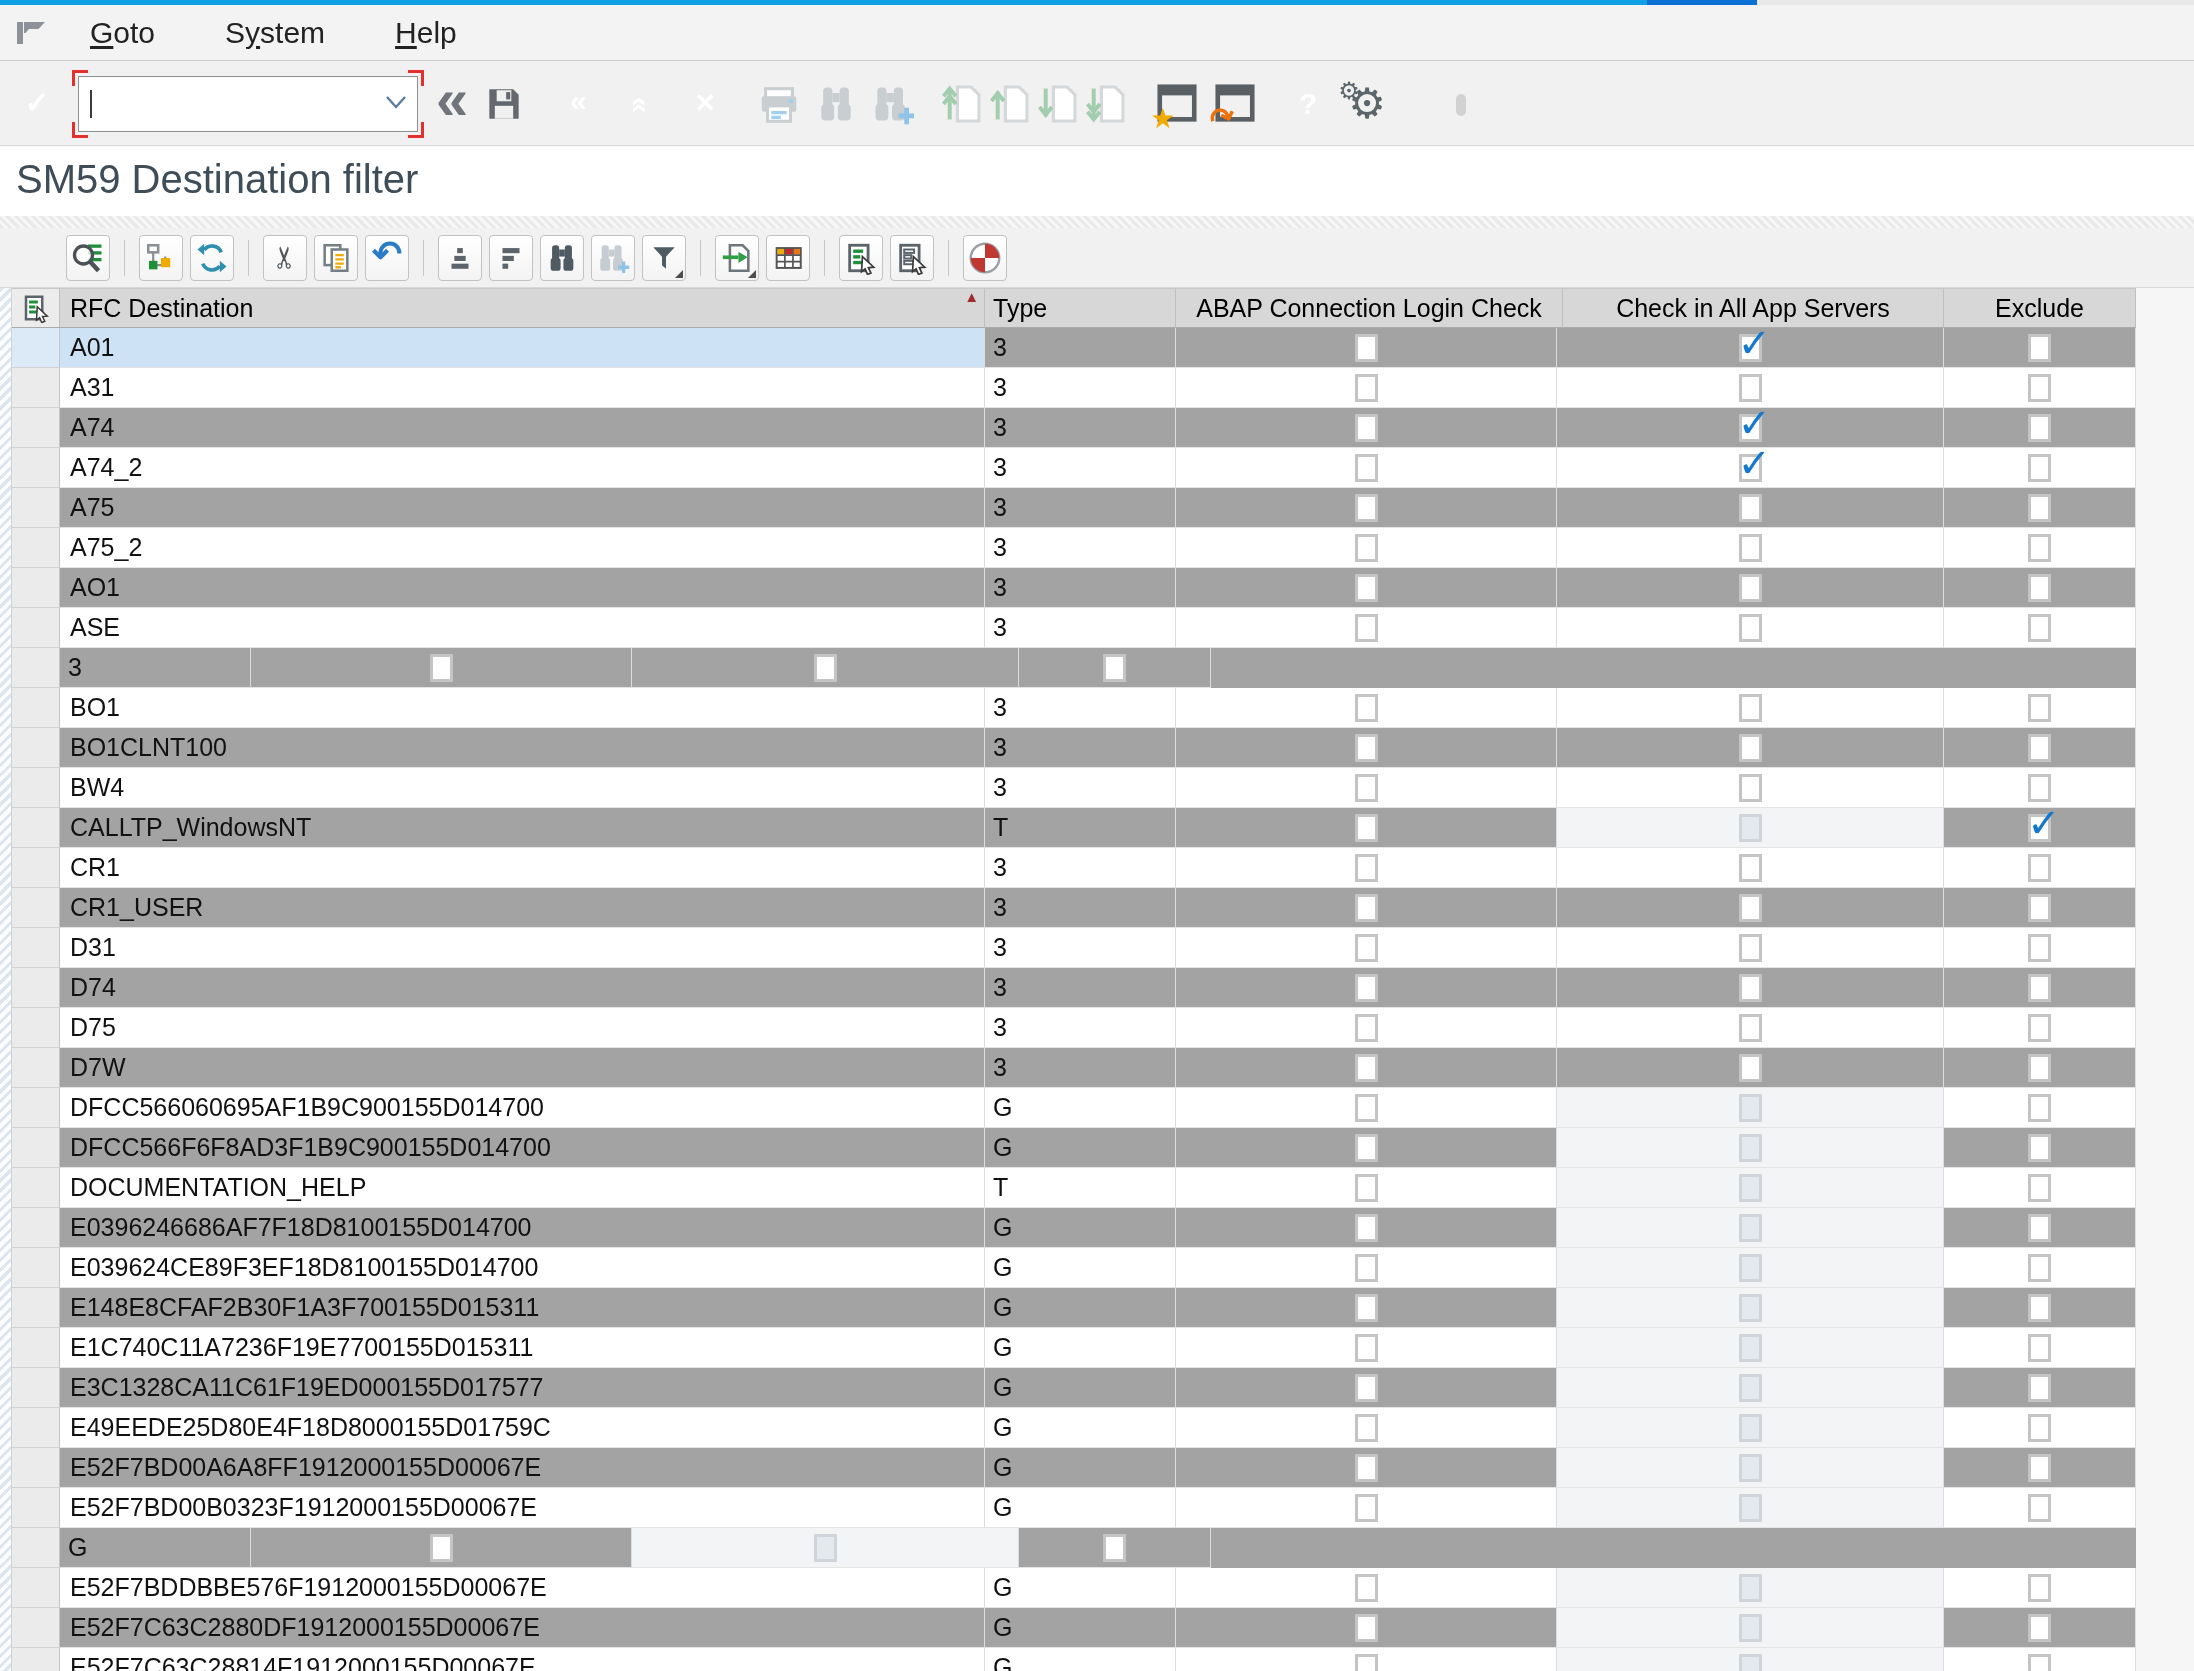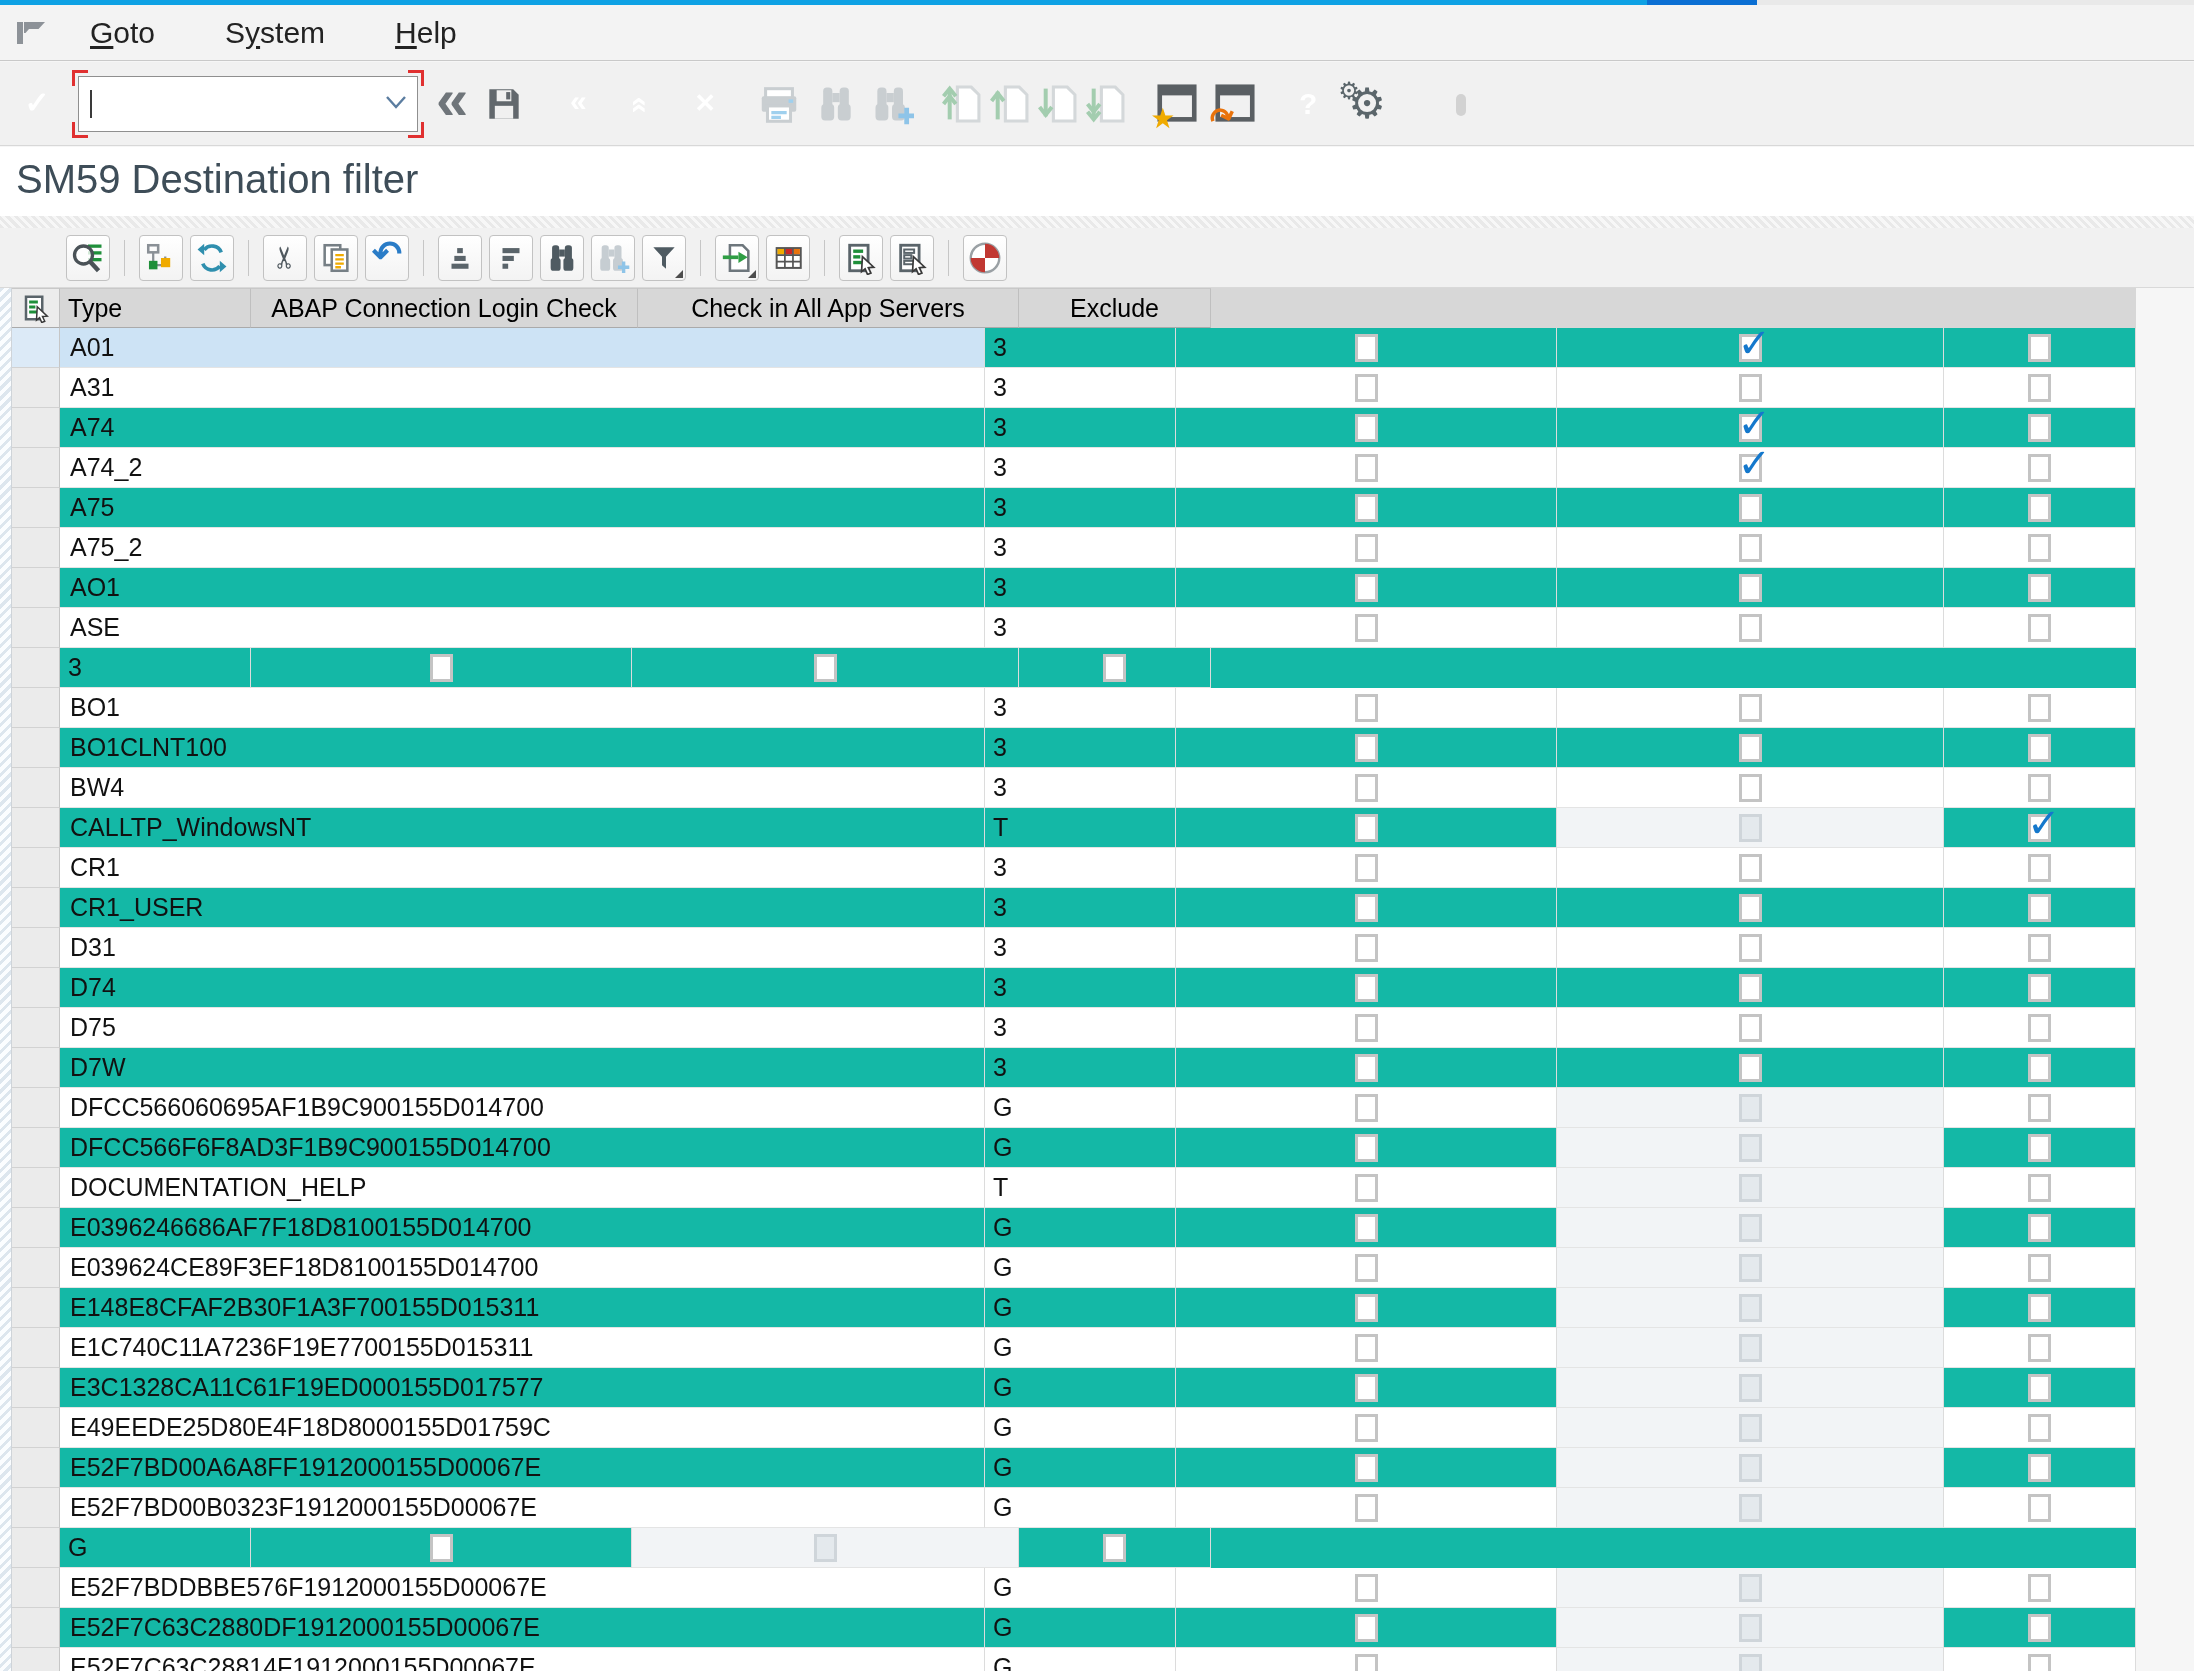--- a/index.html
+++ b/index.html
@@ -73,21 +73,21 @@
   .w0{width:48px}.w1{width:925px}.w2{width:191px}.w3{width:381px}.w4{width:387px}.w5{width:192px}
   #ghead{display:flex;height:40px;background:#d7d7d7}
   .hc{box-sizing:border-box;height:40px;border-right:1px solid #bfbfbf;border-top:1px solid #c8c8c8;
     border-bottom:1px solid #aaa;display:flex;align-items:center;font-size:25px;color:#000;overflow:hidden;flex:none}
   .hsel{justify-content:center;background:#ececec}
   .hdest{position:relative;padding-left:10px}
   .htype{padding-left:8px}
   .hcenter{justify-content:center}
   .sort{position:absolute;top:0px;right:5px;font-size:15px;color:#a02c2c;line-height:15px}
   .grow{display:flex;height:40px;background:#fff}
-  .grow.alt{background:#14b8a6}
+  .grow.alt{background:#a3a3a3}
   .c{box-sizing:border-box;height:40px;border-right:1px solid #dcdcdc;border-bottom:1px solid #e4e4e4;
      display:flex;align-items:center;overflow:hidden;flex:none;font-size:25px;color:#111}
   .c.sel{background:#ebebeb;border-right:1px solid #c6c6c6;border-bottom:1px solid #d2d2d2}
   .grow.selected .c.sel{background:#dceaf7}
   .grow.selected .c.dest{background:#cde3f5}
   .c.dest{padding-left:10px}
   .c.type{padding-left:8px}
   .c.cbc{justify-content:center}
   .c.cbc.off{background:#f2f4f6}
   .cb{width:23px;height:28px;border:3px solid #c4c4c4;background:#fff;position:relative;box-sizing:border-box;flex:none}
@@ -378,20 +378,24 @@
   <div id="ghead">
     <div class="hc hsel w0">
       <svg width="30" height="30" viewBox="0 0 24 24">
           <rect x="4" y="3" width="13" height="18" fill="#fff" stroke="#5a646a" stroke-width="2"></rect>
           <rect x="6.5" y="6" width="7" height="2.4" fill="#1f8f3a"></rect>
           <rect x="6.5" y="10" width="5" height="2.4" fill="#1f8f3a"></rect>
           <rect x="6.5" y="14" width="7" height="2.4" fill="#1f8f3a"></rect>
           <polygon points="13,11 21,18.5 17.2,18.8 19,22.6 16.6,23.6 14.9,19.7 12.4,21.7" fill="#fff" stroke="#3a3a3a" stroke-width="1.2"></polygon>
         </svg>
     </div>
+    <div class="hc hdest w1">
+      <span>RFC Destination</span>
+      <span class="sort">▲</span>
+    </div>
     <div class="hc htype w2">
       <span>Type</span>
     </div>
     <div class="hc hcenter w4">
       <span>ABAP Connection Login Check</span>
     </div>
     <div class="hc hcenter w3">
       <span>Check in All App Servers</span>
     </div>
     <div class="hc hcenter w5">

